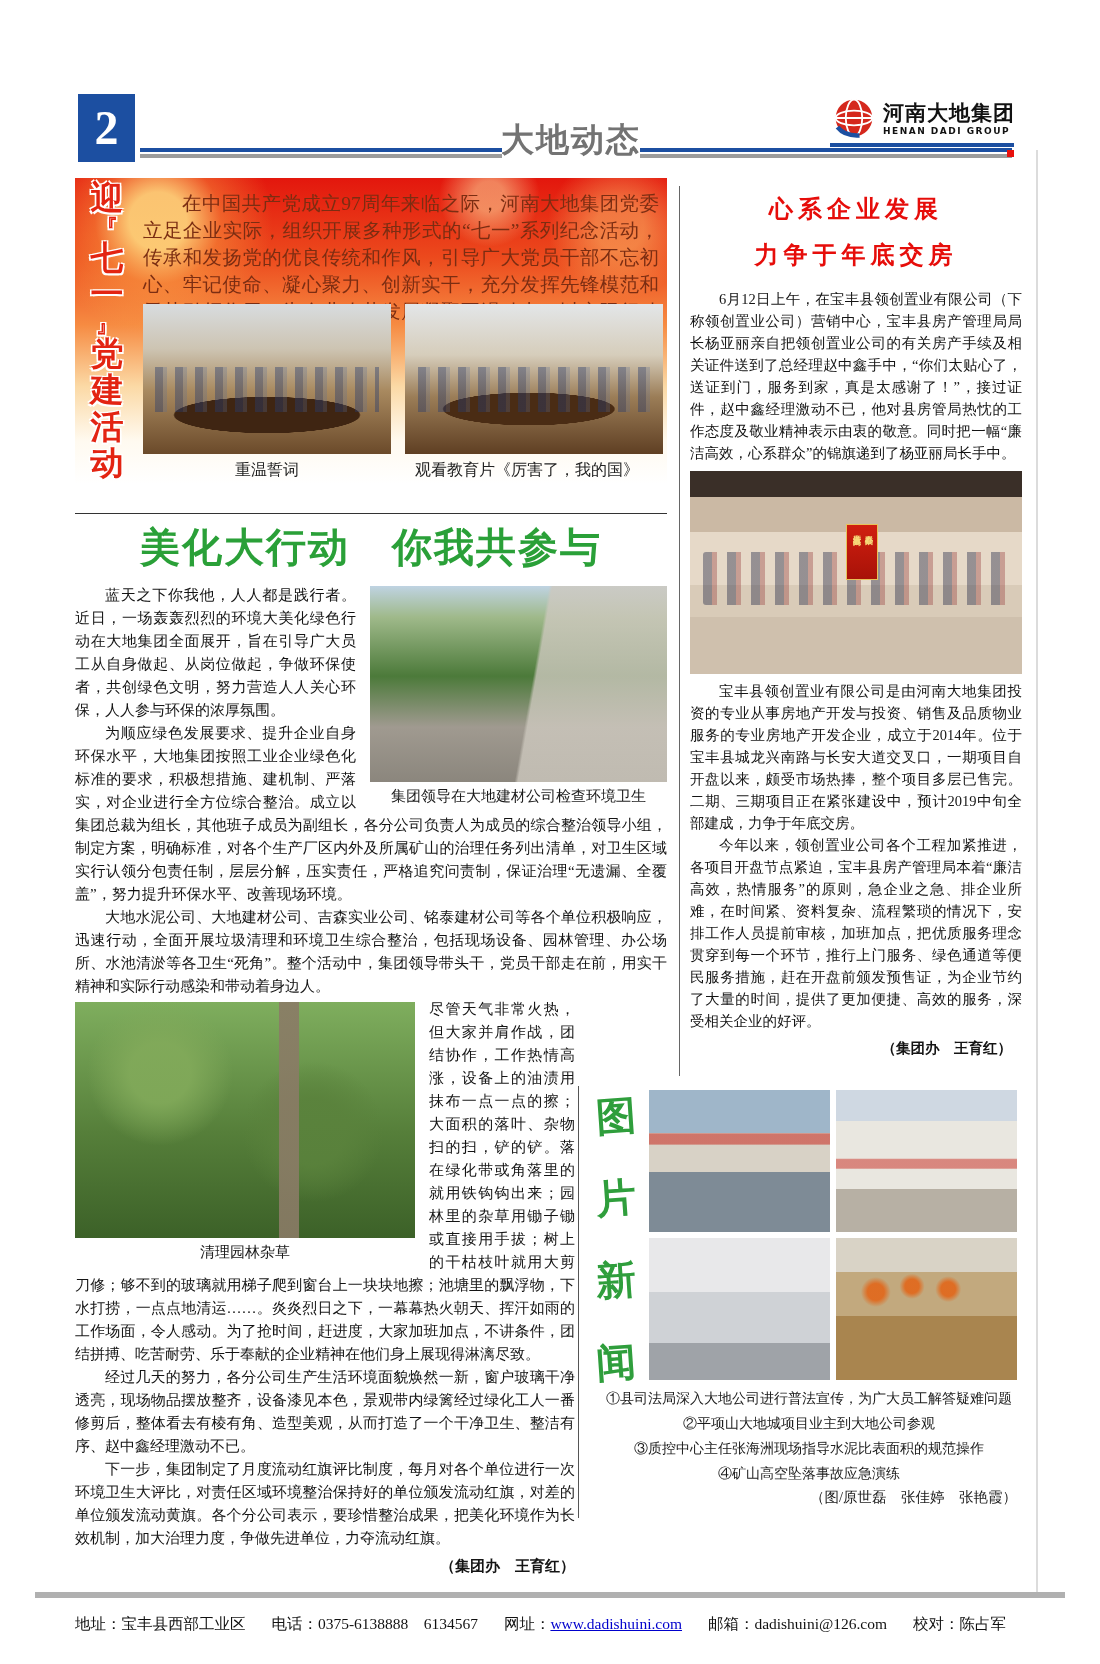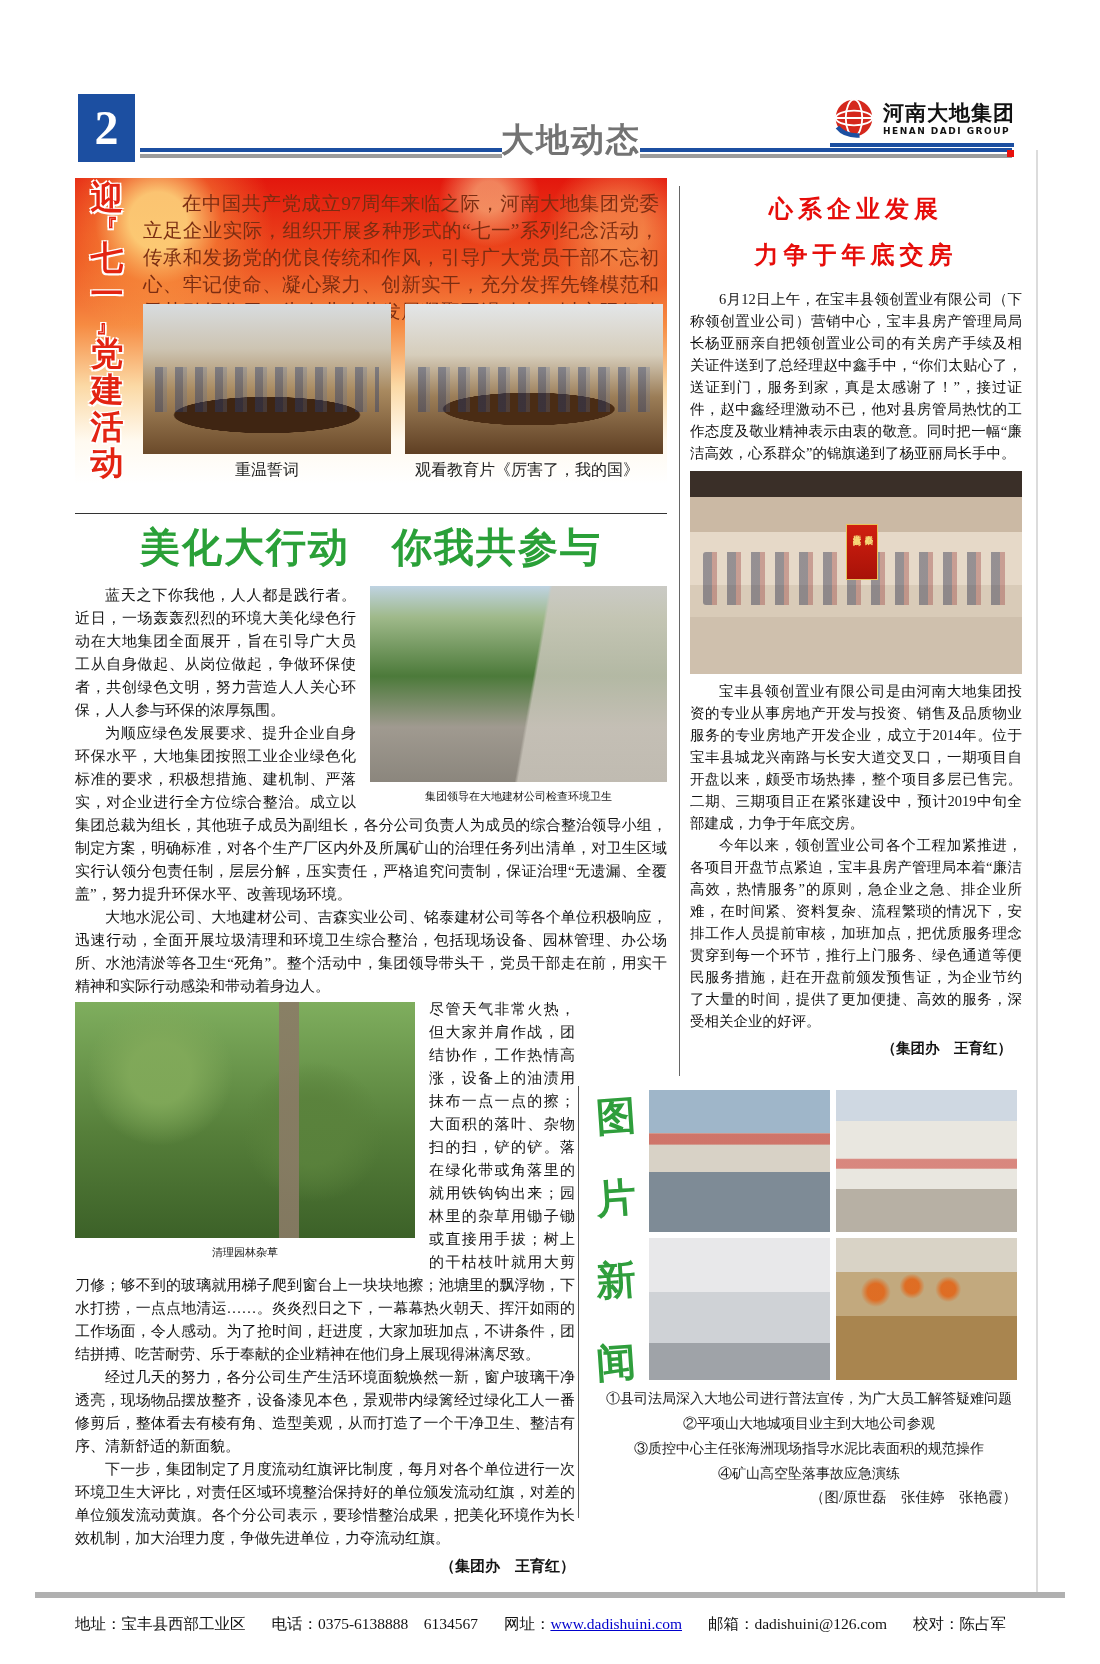--- a/index.html
+++ b/index.html
@@ -59,21 +59,21 @@
       font-family:"DejaVu Sans","Liberation Sans",sans-serif;font-weight:bold;font-size:40px;
       color:#2aa038;letter-spacing:2px;}
   .article{position:absolute;left:75px;top:584px;width:592px;font-size:15px;line-height:23px;
            text-align:justify;}
   .article p{margin:0;text-indent:2em;}
   .article p.noind{text-indent:0;}
   .photo1-block{float:right;width:297px;margin:2px 0 4px 14px;}
   .photo1-block .ph{height:196px;}
   .photo2-block{float:left;width:340px;margin:4px 14px 4px 0;}
   .photo2-block .ph{height:236px;}
-  .cap{display:block;text-align:center;font-size:11px;line-height:22px;padding-top:3px;color:#1a1a1a;}
+  .cap{display:block;text-align:center;font-size:15px;line-height:22px;padding-top:3px;color:#1a1a1a;}
   .pn-spacer{float:right;width:92px;height:560px;}
   .byline{text-align:right !important;font-weight:bold;text-indent:0 !important;
           padding-right:10px;margin-top:5px !important;}
 
   
   .col-right{position:absolute;left:690px;top:186px;width:332px;font-size:14.5px;line-height:22px;
              text-align:justify;}
   .red-head{font-weight:bold;font-size:24px;line-height:46px;color:#e60d0a;text-align:center;
             letter-spacing:5px;margin-bottom:10px;}
   .col-right p{margin:0;text-indent:2em;}
@@ -204,21 +204,21 @@
     </div>
     <p>蓝天之下你我他，人人都是践行者。近日，一场轰轰烈烈的环境大美化绿色行动在大地集团全面展开，旨在引导广大员工从自身做起、从岗位做起，争做环保使者，共创绿色文明，努力营造人人关心环保，人人参与环保的浓厚氛围。</p>
     <p>为顺应绿色发展要求、提升企业自身环保水平，大地集团按照工业企业绿色化标准的要求，积极想措施、建机制、严落实，对企业进行全方位综合整治。成立以集团总裁为组长，其他班子成员为副组长，各分公司负责人为成员的综合整治领导小组，制定方案，明确标准，对各个生产厂区内外及所属矿山的治理任务列出清单，对卫生区域实行认领分包责任制，层层分解，压实责任，严格追究问责制，保证治理“无遗漏、全覆盖”，努力提升环保水平、改善现场环境。</p>
     <p>大地水泥公司、大地建材公司、吉森实业公司、铭泰建材公司等各个单位积极响应，迅速行动，全面开展垃圾清理和环境卫生综合整治，包括现场设备、园林管理、办公场所、水池清淤等各卫生“死角”。整个活动中，集团领导带头干，党员干部走在前，用实干精神和实际行动感染和带动着身边人。</p>
     <span class="pn-spacer"></span>
     <div class="photo2-block">
       <div class="ph ph-garden"></div>
       <span class="cap">清理园林杂草</span>
     </div>
     <p class="noind">尽管天气非常火热，但大家并肩作战，团结协作，工作热情高涨，设备上的油渍用抹布一点一点的擦；大面积的落叶、杂物扫的扫，铲的铲。落在绿化带或角落里的就用铁钩钩出来；园林里的杂草用锄子锄或直接用手拔；树上的干枯枝叶就用大剪刀修；够不到的玻璃就用梯子爬到窗台上一块块地擦；池塘里的飘浮物，下水打捞，一点点地清运……。炎炎烈日之下，一幕幕热火朝天、挥汗如雨的工作场面，令人感动。为了抢时间，赶进度，大家加班加点，不讲条件，团结拼搏、吃苦耐劳、乐于奉献的企业精神在他们身上展现得淋漓尽致。</p>
-    <p>经过几天的努力，各分公司生产生活环境面貌焕然一新，窗户玻璃干净透亮，现场物品摆放整齐，设备漆见本色，景观带内绿篱经过绿化工人一番修剪后，整体看去有棱有角、造型美观，从而打造了一个干净卫生、整洁有序、清新舒适的新面貌。</p>
+    <p>经过几天的努力，各分公司生产生活环境面貌焕然一新，窗户玻璃干净透亮，现场物品摆放整齐，设备漆见本色，景观带内绿篱经过绿化工人一番修剪后，整体看去有棱有角、造型美观，从而打造了一个干净卫生、整洁有序、赵中鑫经理激动不已。</p>
     <p>下一步，集团制定了月度流动红旗评比制度，每月对各个单位进行一次环境卫生大评比，对责任区域环境整治保持好的单位颁发流动红旗，对差的单位颁发流动黄旗。各个分公司表示，要珍惜整治成果，把美化环境作为长效机制，加大治理力度，争做先进单位，力夺流动红旗。</p>
     <p class="byline">（集团办　王育红）</p>
   </div>
 
   <div class="col-right">
     <div class="red-head">
       <div>心系企业发展</div>
       <div>力争于年底交房</div>
     </div>
     <p>6月12日上午，在宝丰县领创置业有限公司（下称领创置业公司）营销中心，宝丰县房产管理局局长杨亚丽亲自把领创置业公司的有关房产手续及相关证件送到了总经理赵中鑫手中，“你们太贴心了，送证到门，服务到家，真是太感谢了！”，接过证件，赵中鑫经理激动不已，他对县房管局热忱的工作态度及敬业精神表示由衷的敬意。同时把一幅“廉洁高效，心系群众”的锦旗递到了杨亚丽局长手中。</p>

